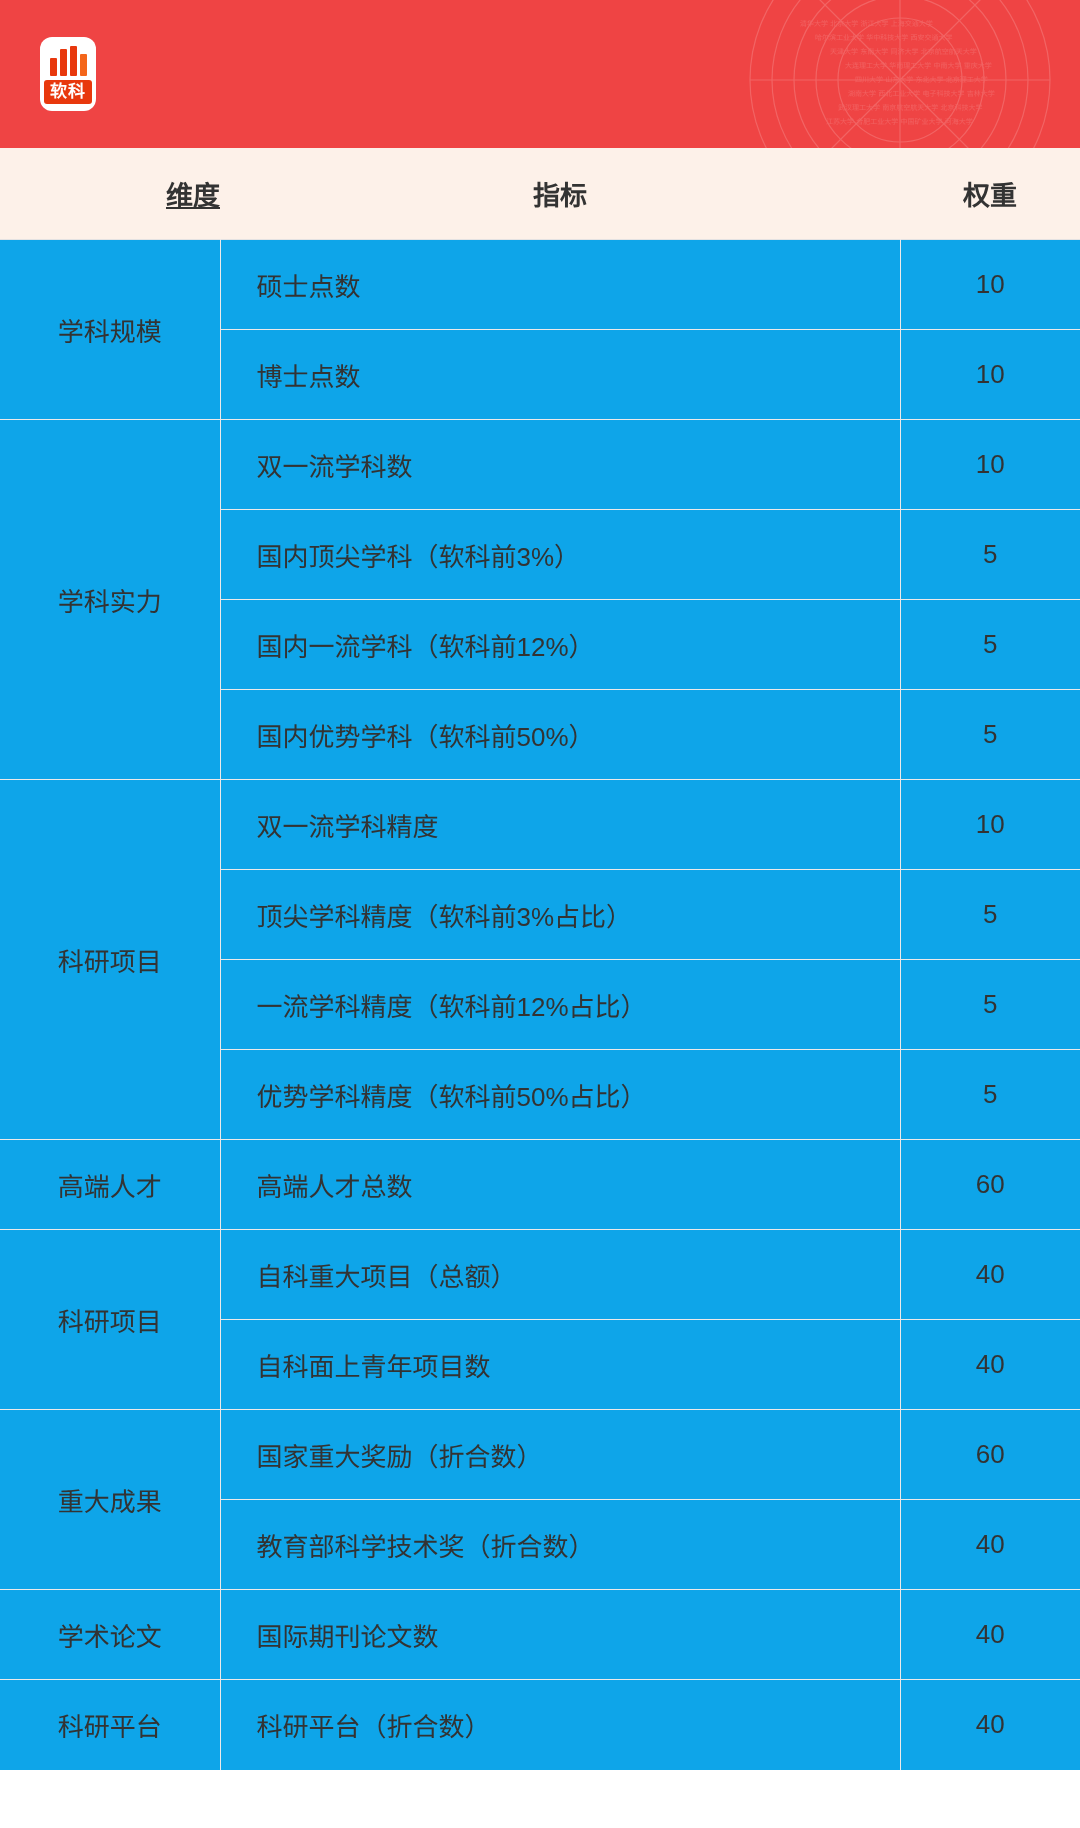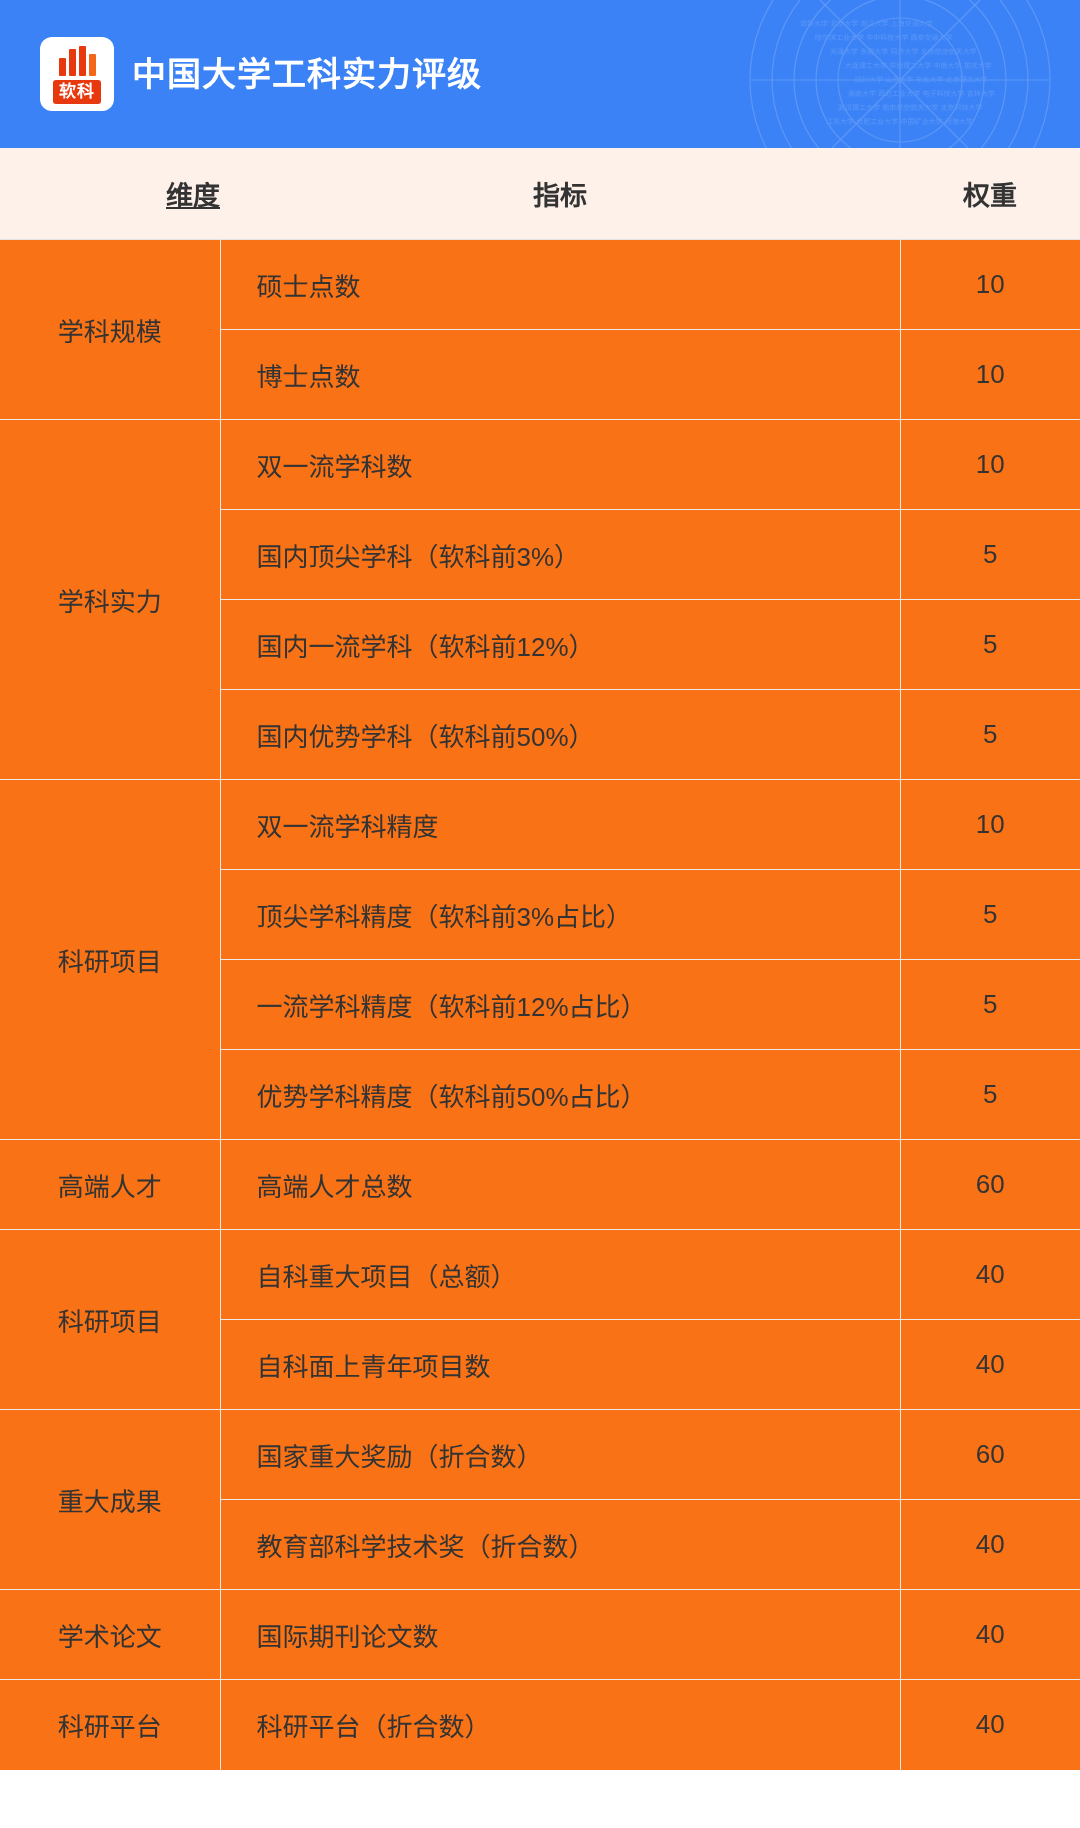--- a/index.html
+++ b/index.html
@@ -12,42 +12,42 @@
     min-height: 1828px;
     font-family: "Liberation Sans", "DejaVu Sans", sans-serif;
     color: #2a2a2a;
     -webkit-font-smoothing: antialiased;
   }
 
   
   .header {
     position: relative;
     height: 148px;
-    background: #3b82f6;
+    background: #ef4444;
     overflow: hidden;
   }
   .header-watermark {
     position: absolute;
     right: -40px;
     top: -70px;
     width: 520px;
     height: 300px;
     opacity: 0.17;
     pointer-events: none;
   }
   .header-inner {
     position: relative;
     height: 100%;
     display: flex;
     align-items: center;
     padding: 0 34px 0 40px;
     box-sizing: border-box;
   }
   .logo {
-    width: 74px;
+    width: 56px;
     height: 74px;
     border-radius: 12px;
     background: #ffffff;
     display: flex;
     flex-direction: column;
     align-items: center;
     justify-content: center;
     flex: none;
     margin-right: 18px;
     box-sizing: border-box;
@@ -142,21 +142,21 @@
     padding: 26px 0 26px;
     border: none;
   }
   thead th.th-dim { text-align: right; text-decoration: underline; }
   thead th.th-ind { text-align: center; }
   thead th.th-wt  { text-align: center; }
 
   tbody td {
     font-size: 26px;
     color: #333333;
-    background: #f97316;
+    background: #0ea5e9;
     border-bottom: 1px solid #eceaea;
     height: 90px;
     box-sizing: border-box;
   }
   tbody td.dim {
     text-align: center;
     border-right: 1px solid #eceaea;
     padding: 0 24px;
     vertical-align: middle;
   }
@@ -211,21 +211,20 @@
     <div class="logo">
       <span class="logo-bars">
         <i></i>
           <i></i>
           <i></i>
           <i></i>
       </span>
       <span class="logo-text">软科</span>
     </div>
     <div class="title-block">
-      <div class="title-main">中国大学工科实力评级</div>
     </div>
   </div>
 </div>
 
 <div class="table-wrap">
   <table class="matrix">
     <colgroup>
       <col class="c-dim">
         <col class="c-ind">
         <col class="c-wt">

